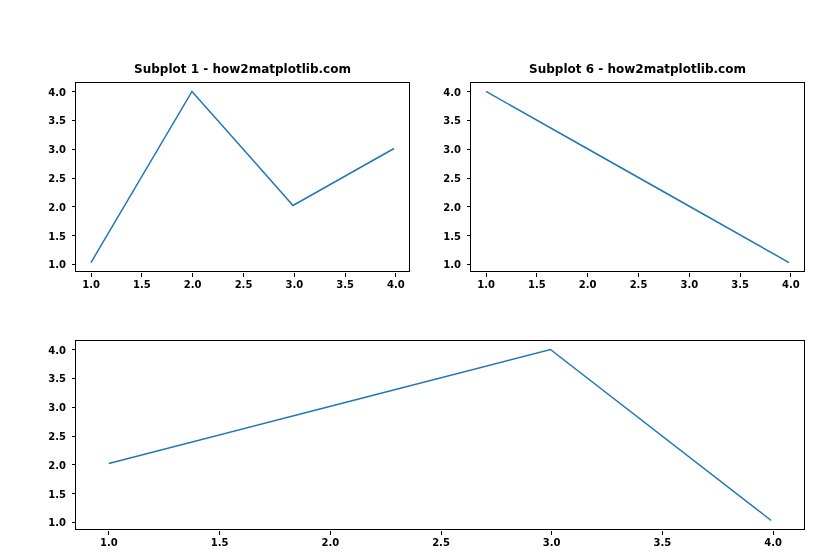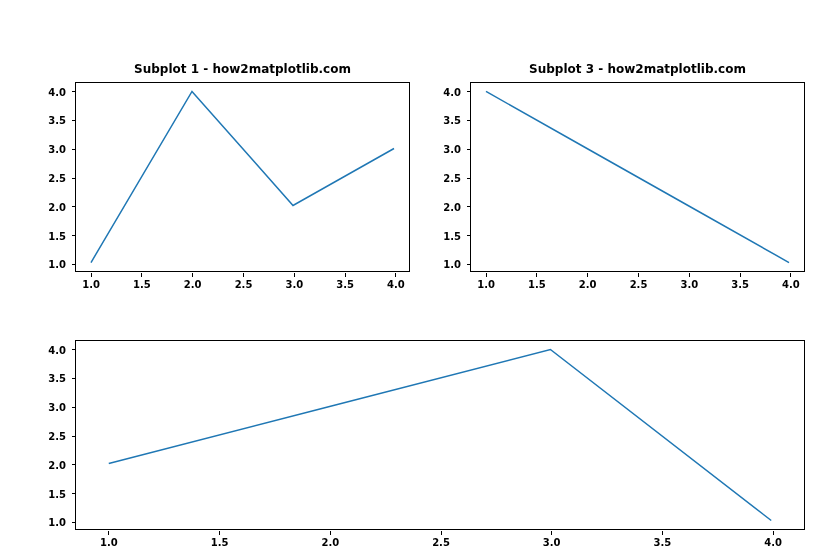--- a/index.html
+++ b/index.html
@@ -96,21 +96,21 @@
         <div class="tick-mark" style="left: -4px; top: 65.6833px; width: 4px; height: 1px;"></div>
         <div class="ytick" style="right: 343px; top: 66.1833px;">3.0</div>
         <div class="tick-mark" style="left: -4px; top: 36.8667px; width: 4px; height: 1px;"></div>
         <div class="ytick" style="right: 343px; top: 37.3667px;">3.5</div>
         <div class="tick-mark" style="left: -4px; top: 8.05px; width: 4px; height: 1px;"></div>
         <div class="ytick" style="right: 343px; top: 8.55px;">4.0</div>
       </div>
   </div>
 
   <div class="subplot" id="sp2" style="left: 470px; top: 82px; width: 335px; height: 190px;">
-    <div class="title">Subplot 3 - how2matplotlib.com</div>
+    <div class="title">Subplot 6 - how2matplotlib.com</div>
     <div class="plot-area">
       <svg class="line" viewBox="0 0 335 190" preserveAspectRatio="none">
           <path id="line2" d="M15.075 8.549999999999983 L116.69166666666668 66.18333333333334 L218.30833333333334 123.81666666666666 L319.925 181.45"></path>
         </svg>
     <div class="tick-mark" style="left: 14.575px; top: 190px; width: 1px; height: 4px;"></div>
         <div class="xtick" style="left: 15.075px; top: 196px;">1.0</div>
         <div class="tick-mark" style="left: 65.3833px; top: 190px; width: 1px; height: 4px;"></div>
         <div class="xtick" style="left: 65.8833px; top: 196px;">1.5</div>
         <div class="tick-mark" style="left: 116.192px; top: 190px; width: 1px; height: 4px;"></div>
         <div class="xtick" style="left: 116.692px; top: 196px;">2.0</div>

